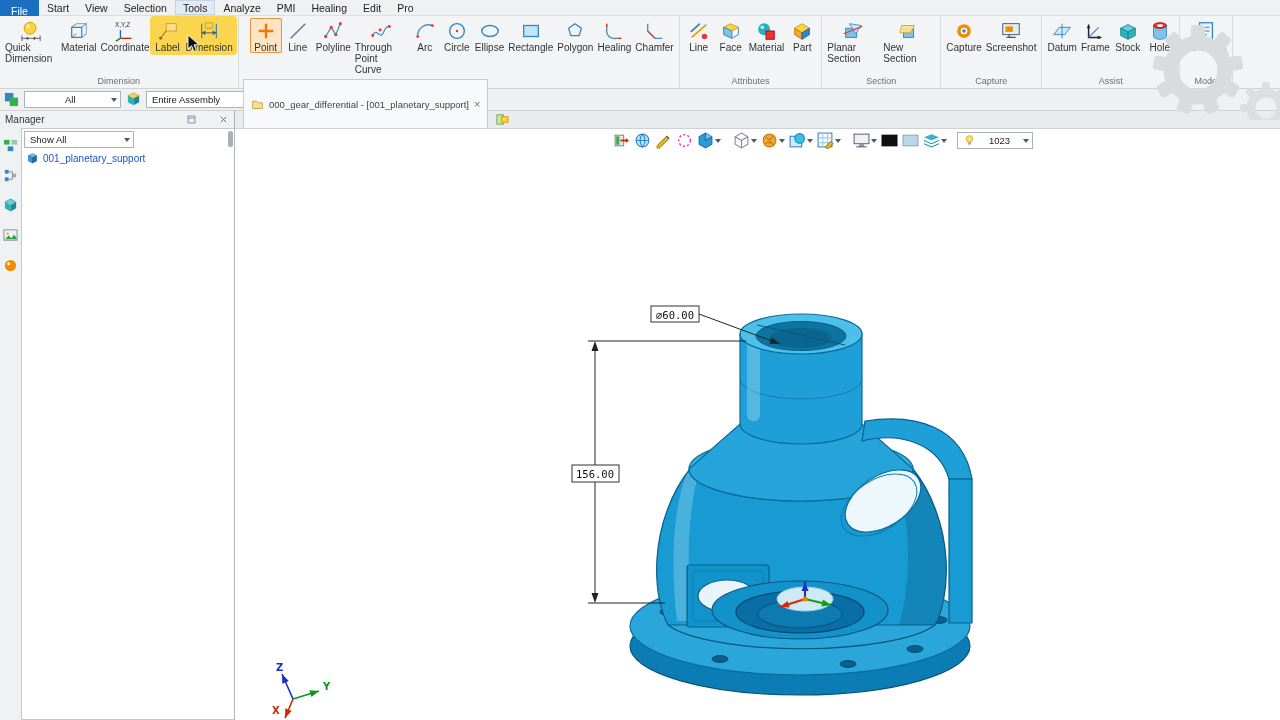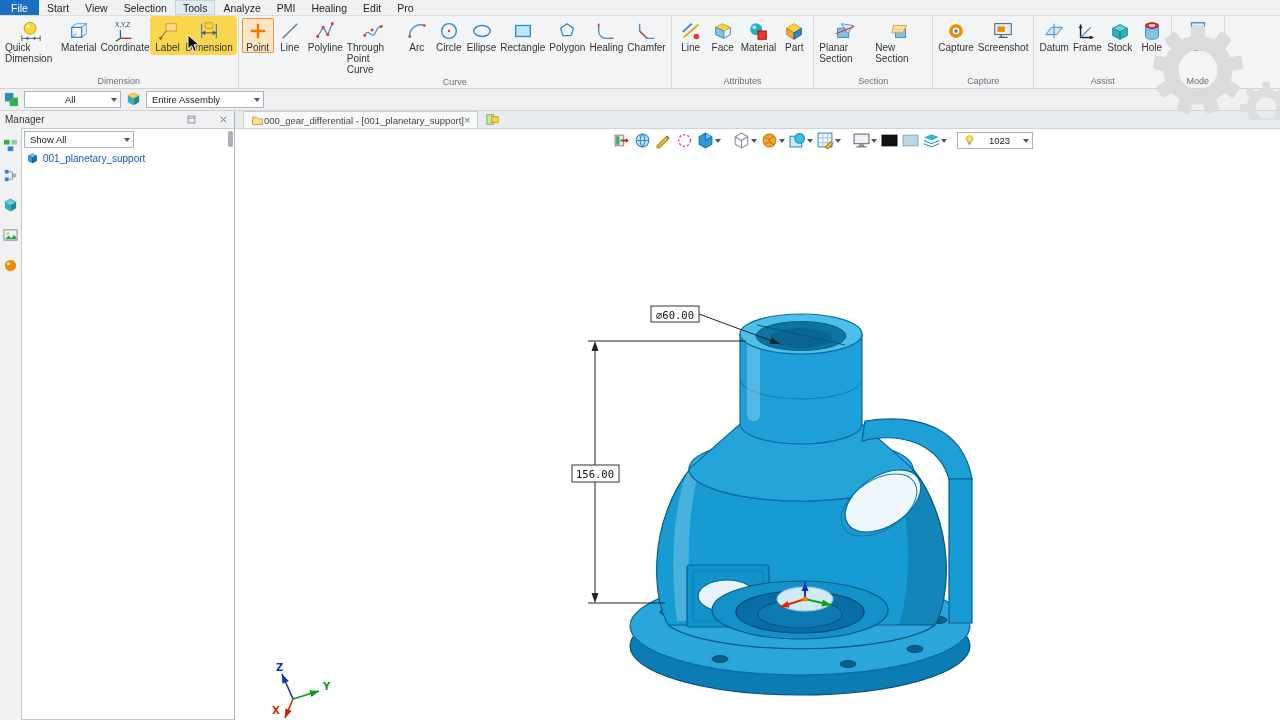--- a/index.html
+++ b/index.html
@@ -2,33 +2,33 @@
 <html><head>
 <meta charset="utf-8">
 <style>
   html,body{margin:0;padding:0;background:#fff;}
   body{width:1280px;height:720px;overflow:hidden;font-family:"Liberation Sans",sans-serif;-webkit-font-smoothing:antialiased;}
   #app{position:relative;width:1280px;height:720px;background:#fff;}
 
   
   .menu-bar{position:absolute;top:0;left:0;right:0;height:15px;background:#f0f1f2;border-bottom:1px solid #dcdee0;display:flex;align-items:stretch;font-size:10.5px;}
   .menu-item{padding:0 8px;display:flex;align-items:center;color:#222;}
-  .menu-item.file{background:#1a6fc0;color:#fff;padding:4px 11px;}
+  .menu-item.file{background:#1a6fc0;color:#fff;padding:11px 11px;}
   .menu-item.active{background:#e2eaf2;box-shadow:inset 0 0 0 1px #c3d3e3;}
 
   
   .ribbon{position:absolute;top:16px;left:0;right:0;height:72px;background:#f3f4f5;border-bottom:1px solid #d0d2d4;display:flex;align-items:stretch;}
   .rgroup{display:flex;flex-direction:column;justify-content:space-between;border-right:1px solid #d8dadc;padding:2px 3px 0;}
   .rbtns{display:flex;align-items:flex-start;}
   .rbtn{display:flex;flex-direction:column;align-items:center;max-width:52px;min-width:28px;padding:2px 2px 0;border-radius:2px;}
   .rbtn .ric{width:22px;height:22px;}
   .rlabel{font-size:10px;line-height:1.12;text-align:left;color:#333;}
   .rglabel{font-size:9px;color:#6a6e72;text-align:center;padding:1px 0 2px;}
   .rbtn.highlight{background:#f9d64e;box-shadow:0 0 0 2px #f9d64e;}
-  .rbtn.selected{background:#fce4c4;box-shadow:inset 0 0 0 1px #e8963c;}
+  .rbtn.selected{background:#fce4c4;box-shadow:inset 0 0 0 1px #e8963c;margin-left:8px;}
   .icon svg,.vicon svg,.sbtn svg,.fc-icon svg,.mh-icon svg,.tab-icon svg,.tree-icon svg,.pin-icon svg{width:100%;height:100%;display:block;}
 
   
   .filter-bar{position:absolute;top:89px;left:0;right:0;height:21px;background:#eef0f2;border-bottom:1px solid #d0d2d4;display:flex;align-items:center;gap:5px;padding-left:4px;}
   .fc-icon{width:15px;height:15px;}
   .combo{display:flex;align-items:center;justify-content:space-between;background:#fff;border:1px solid #aeb2b6;height:15px;font-size:9.5px;color:#222;padding:0 3px 0 5px;gap:6px;}
   .caret{width:0;height:0;border-left:3px solid transparent;border-right:3px solid transparent;border-top:4px solid #556;}
   .combo-scope{width:52px;padding-left:40px;}
   .combo-assembly{width:108px;}
 
@@ -40,21 +40,21 @@
   .strip{position:absolute;top:17px;left:0;width:21px;bottom:0;display:flex;flex-direction:column;align-items:center;padding-top:10px;gap:15px;}
   .sbtn{width:15px;height:15px;}
   .manager-body{position:absolute;top:17px;left:21px;right:0;bottom:0;background:#fff;border:1px solid #c6c9cc;border-right:none;}
   .combo-showall{width:100px;margin:2px 0 2px 2px;}
   .mscroll{position:absolute;top:2px;right:1px;width:5px;height:16px;background:#a9afb5;border-radius:2px;}
   .tree-item{display:flex;align-items:center;gap:4px;font-size:10px;color:#1a55c8;padding:2px 4px;}
   .tree-icon{width:13px;height:13px;}
 
   
   .tabbar{position:absolute;top:111px;left:235px;right:0;height:17px;background:#e9ecee;border-bottom:1px solid #cfd2d4;display:flex;align-items:flex-end;padding-left:8px;gap:7px;}
-  .doc-tab{display:flex;align-items:center;background:#f8f9fa;border:1px solid #c9cccf;border-bottom:none;height:16px;padding:0 7px;font-size:9.5px;color:#444;}
+  .doc-tab{display:flex;align-items:center;gap:5px;background:#f8f9fa;border:1px solid #c9cccf;border-bottom:none;height:16px;padding:16px 7px;font-size:9.5px;color:#444;}
   .tab-icon{width:13px;height:13px;}
   .tab-close{color:#777;font-size:11px;line-height:1;}
   .pin-icon{width:15px;height:15px;margin-bottom:1px;}
 
   
   .canvas{position:absolute;top:129px;left:235px;right:0;bottom:0;background:#fff;}
   .vtoolbar{position:absolute;top:3px;left:378px;display:flex;align-items:center;gap:4px;z-index:10;}
   .vi-wrap{display:flex;align-items:center;gap:1px;}
   .vi-wrap.gap{margin-left:8px;}
   .vicon{width:17px;height:17px;}

